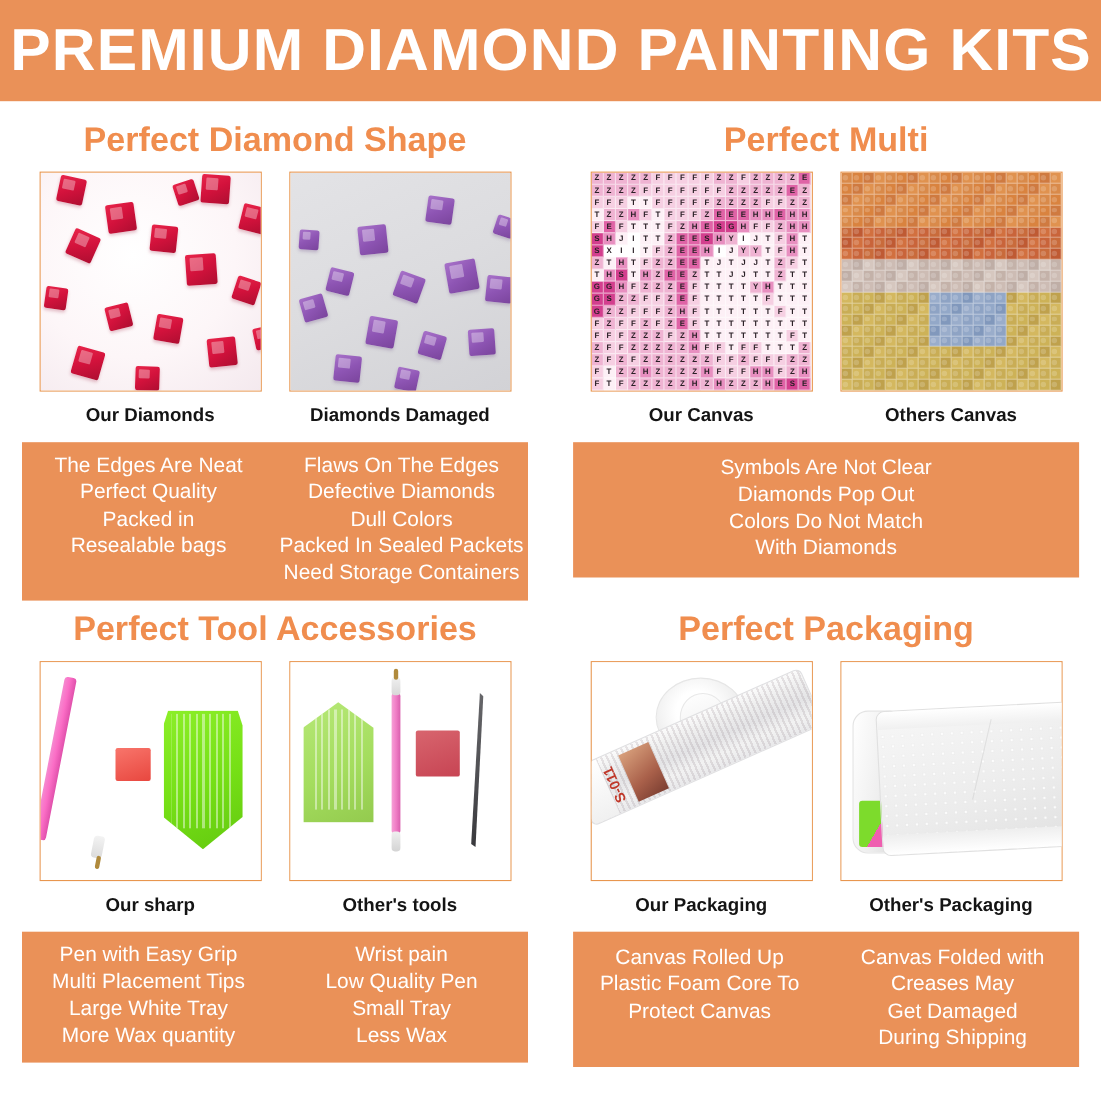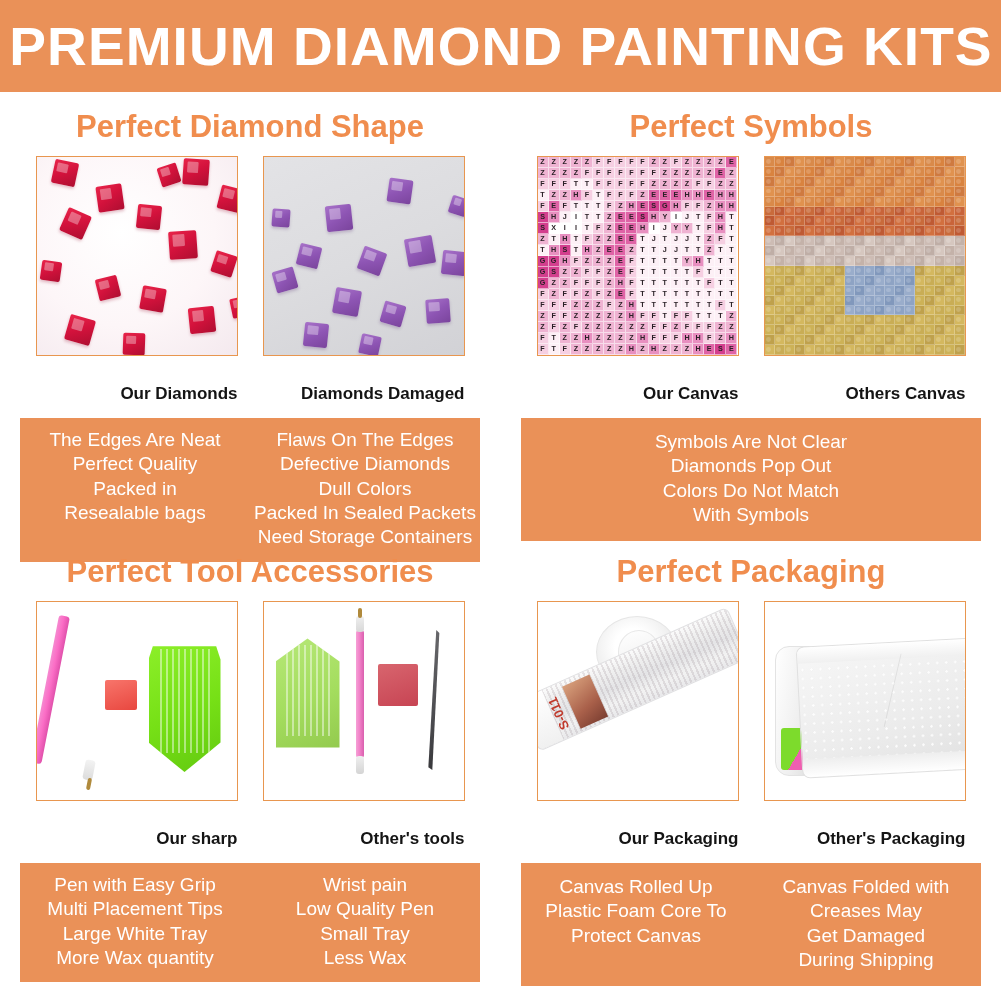--- a/index.html
+++ b/index.html
@@ -72,25 +72,25 @@
   .img-cell { width: 202px; }
   .img-frame {
     width: 202px;
     height: 200px;
     border: 1.5px solid #e8964f;
     overflow: hidden;
     position: relative;
     background: #ffffff;
   }
   .img-cap {
-    text-align: right;
+    text-align: center;
     font-size: 17px;
     font-weight: bold;
     color: #141414;
-    margin-top: 28px;
+    margin-top: 12px;
     white-space: nowrap;
   }
 
   
   .facts {
     margin: 14px auto 0;
     width: 460px;
     background: #ea9158;
     display: flex;
     padding: 10px 0 12px;
@@ -290,21 +290,21 @@
           <div>Flaws On The Edges</div>
           <div>Defective Diamonds</div>
           <div>Dull Colors</div>
           <div>Packed In Sealed Packets</div>
           <div>Need Storage Containers</div>
         </div>
     </div>
   </div>
 
   <div class="section sec-tr">
-    <div class="sec-title">Perfect Symbols</div>
+    <div class="sec-title">Perfect Multi</div>
 
     <div class="img-pair">
       <div class="img-cell">
         <div class="img-frame">
           <div class="canvas-grid" id="art-sym-grid">
               <div class="cellsym" style="background: rgb(239, 179, 210);">Z</div>
               <div class="cellsym" style="background: rgb(239, 179, 210);">Z</div>
               <div class="cellsym" style="background: rgb(239, 179, 210);">Z</div>
               <div class="cellsym" style="background: rgb(239, 179, 210);">Z</div>
               <div class="cellsym" style="background: rgb(239, 179, 210);">Z</div>
@@ -1038,21 +1038,21 @@
         </div>
         <div class="img-cap">Others Canvas</div>
       </div>
     </div>
 
     <div class="facts tall">
       <div class="facts-col">
           <div>Symbols Are Not Clear</div>
           <div>Diamonds Pop Out</div>
           <div>Colors Do Not Match</div>
-          <div>With Symbols</div>
+          <div>With Diamonds</div>
         </div>
     </div>
   </div>
 
   <div class="section sec-bl">
     <div class="sec-title">Perfect Tool Accessories</div>
 
     <div class="img-pair">
       <div class="img-cell">
         <div class="img-frame">

